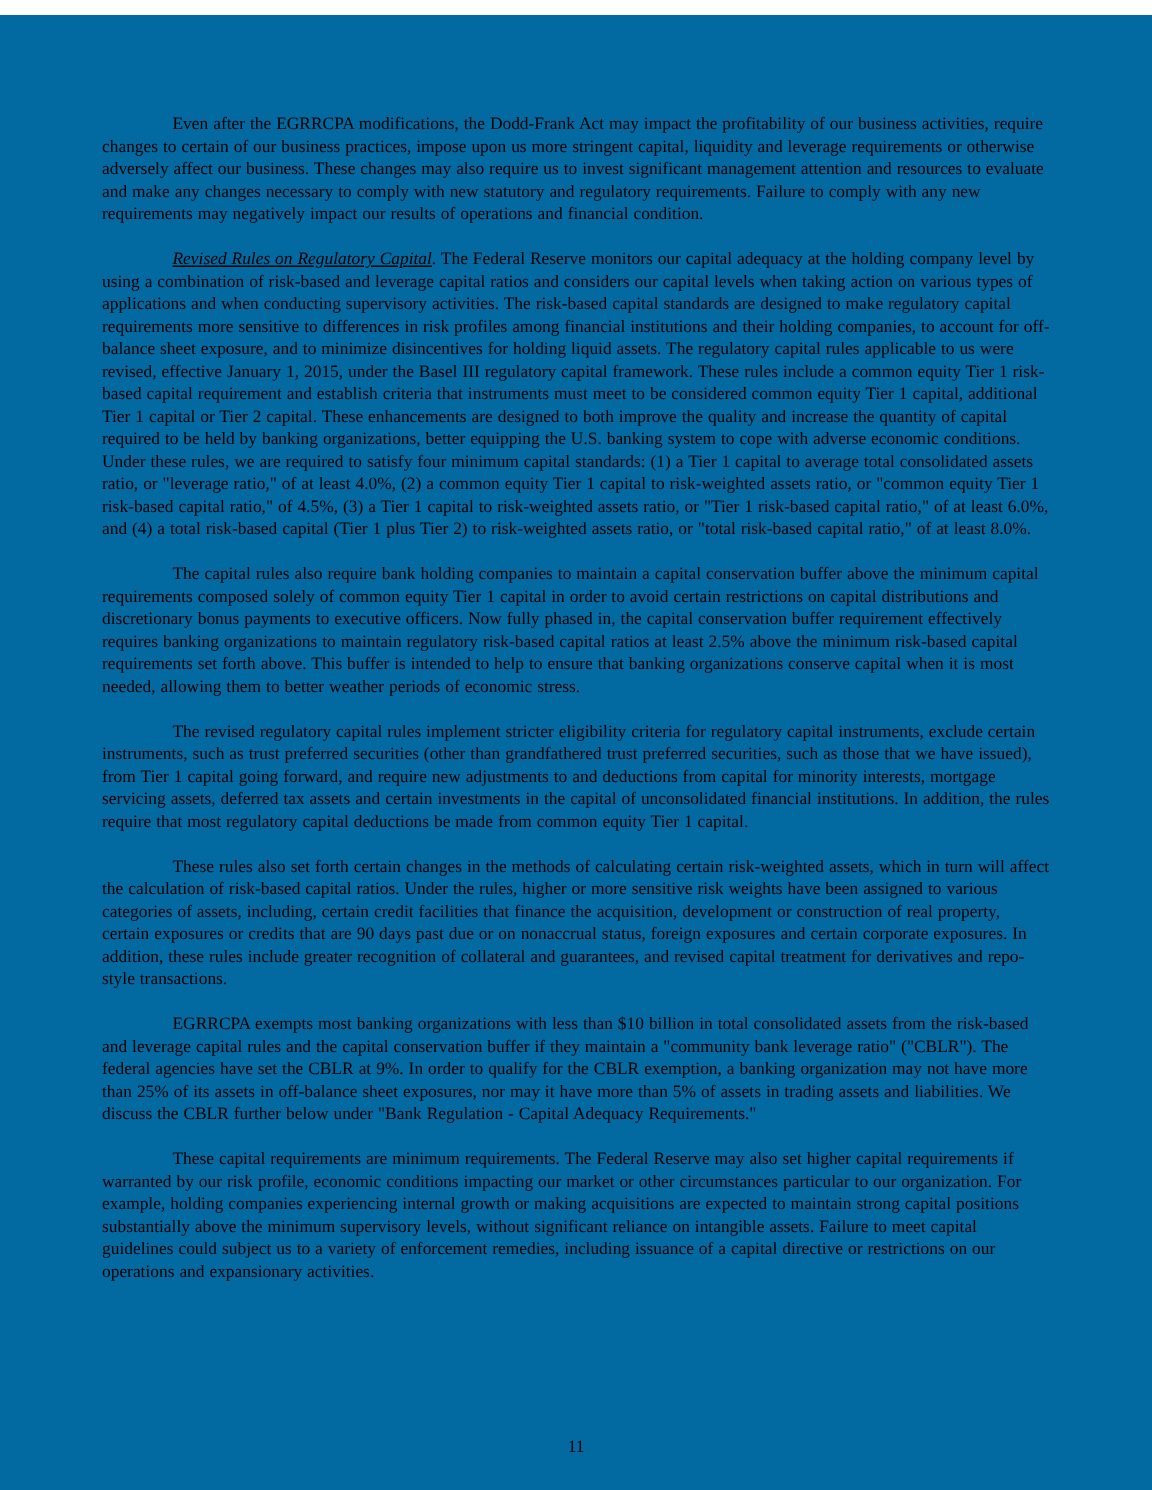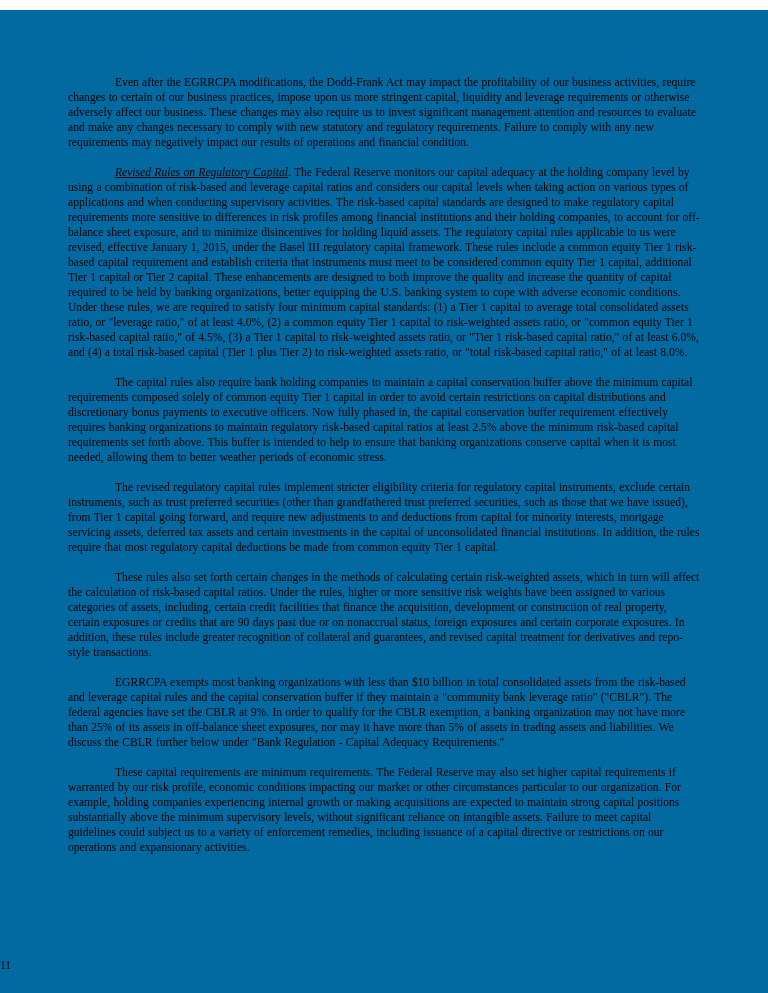--- a/index.html
+++ b/index.html
@@ -28,21 +28,21 @@
     margin: 0 0 15px 0;
     color: #000000;
     word-spacing: 0.4px;
   }
   .lead-italic { font-style: italic; text-decoration: underline; }
   .page-number {
     position: absolute;
     left: 0;
     right: 0;
     top: 948px;
-    text-align: left;
+    text-align: center;
     font-size: 11.5px;
     line-height: 14px;
     color: #000000;
   }
 </style>
 </head>
 <body>
 
 <div class="page">
   <div class="content">

